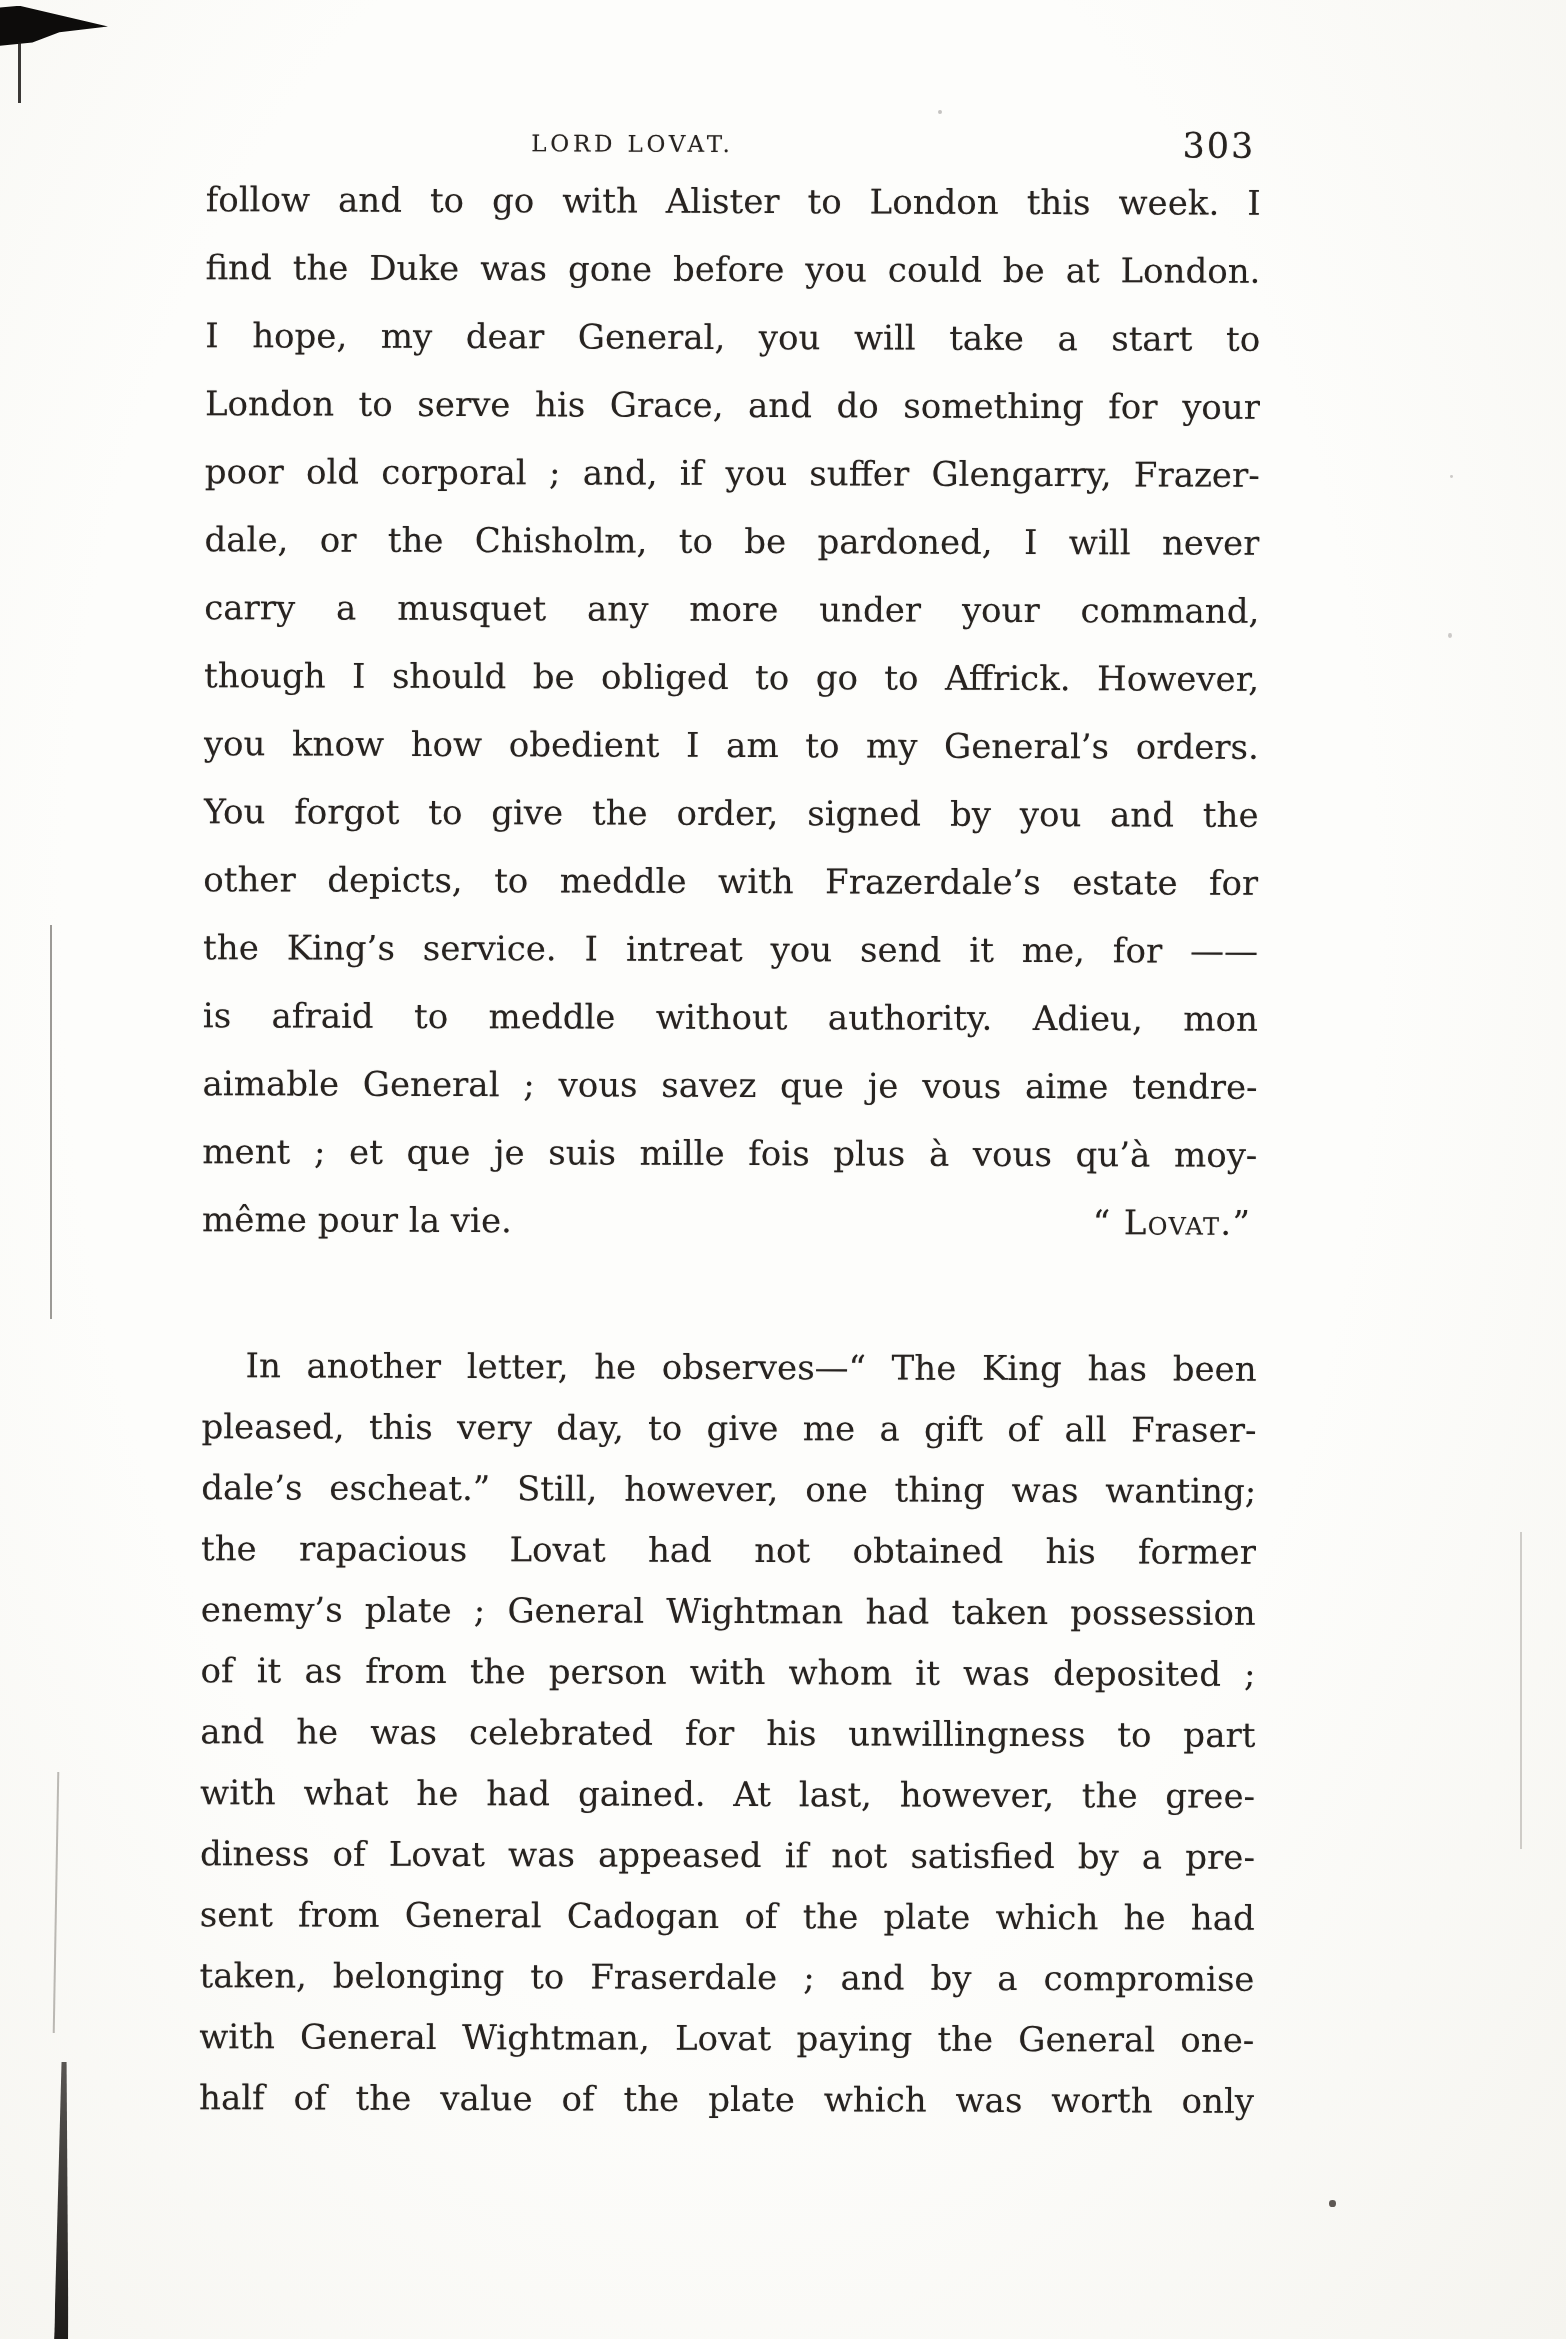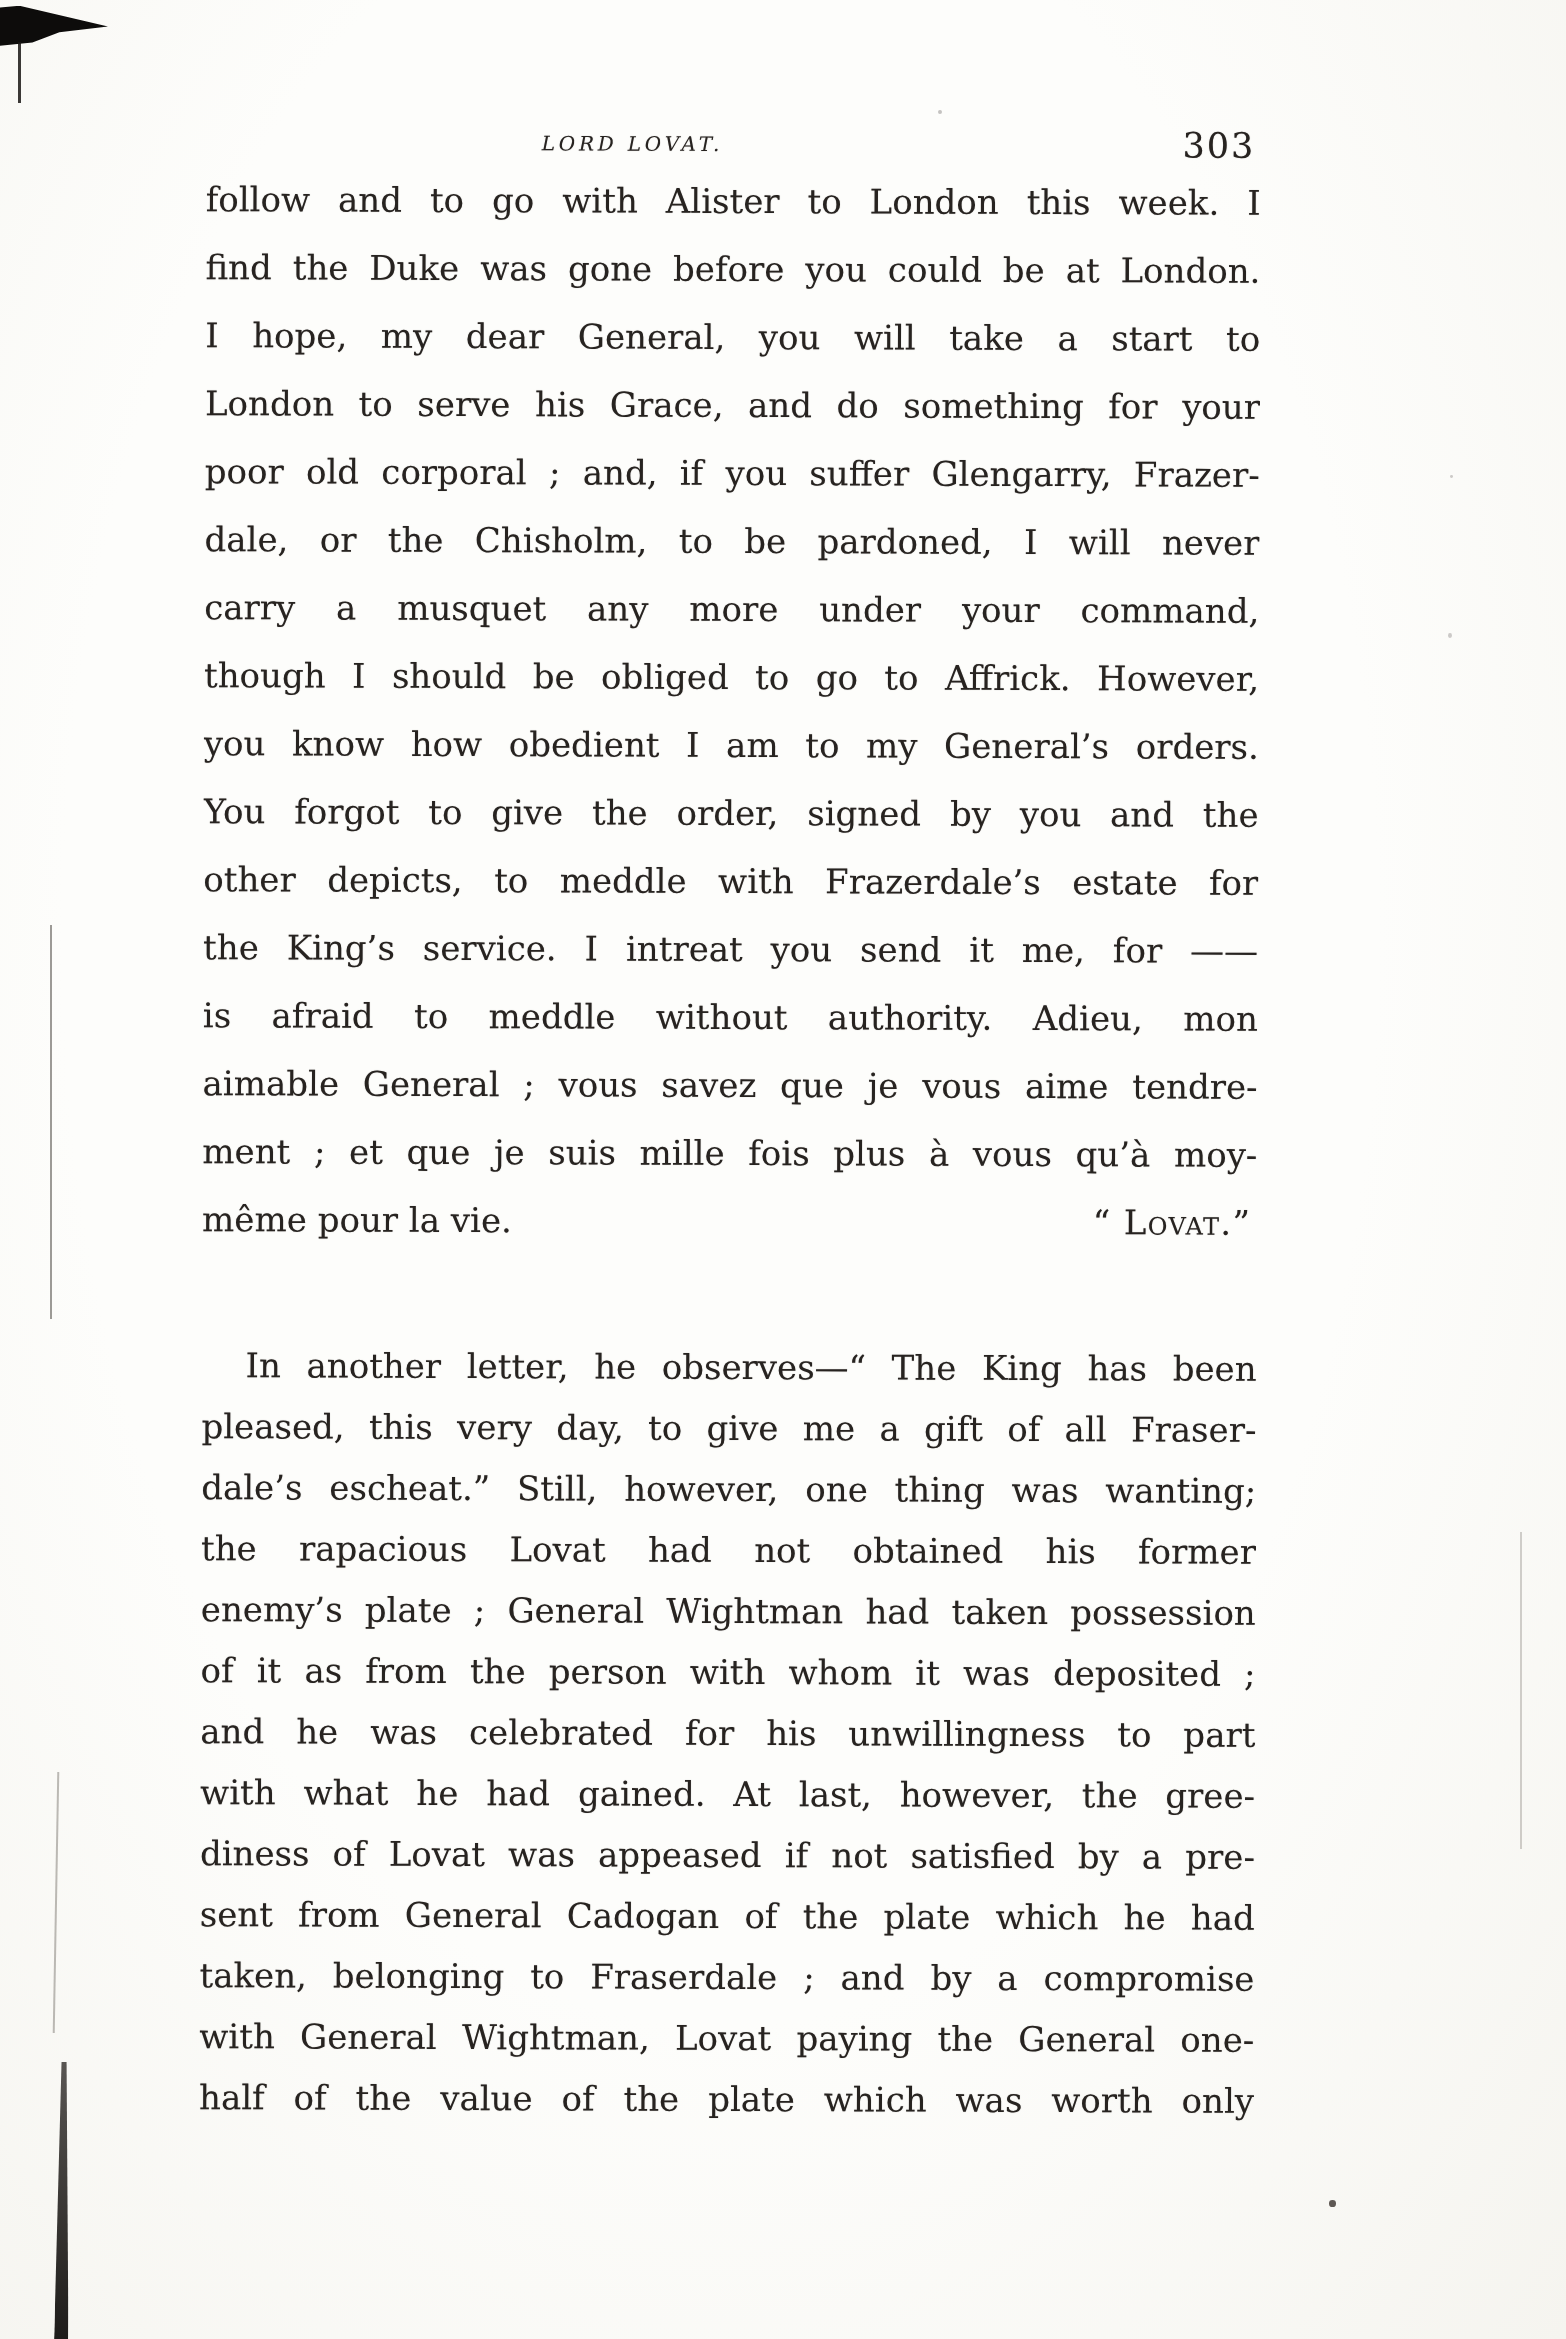--- a/index.html
+++ b/index.html
@@ -22,23 +22,22 @@
   }
 
   .header {
     position: relative;
     height: 46px; line-height: 46px;
     text-align: center;
   }
   .running-title {
     display: inline-block;
     transform: translateX(-101px);
-    font-size: 20px;
+    font-size: 23px;
     letter-spacing: 3.8px;
-    font-style: italic;
   }
   .page-number {
     position: absolute;
     right: 5.8px; top: 0;
     font-size: 35px;
     letter-spacing: 1.9px;
     text-align: right;
   }
 
   .textblock { font-size: 34px; }

